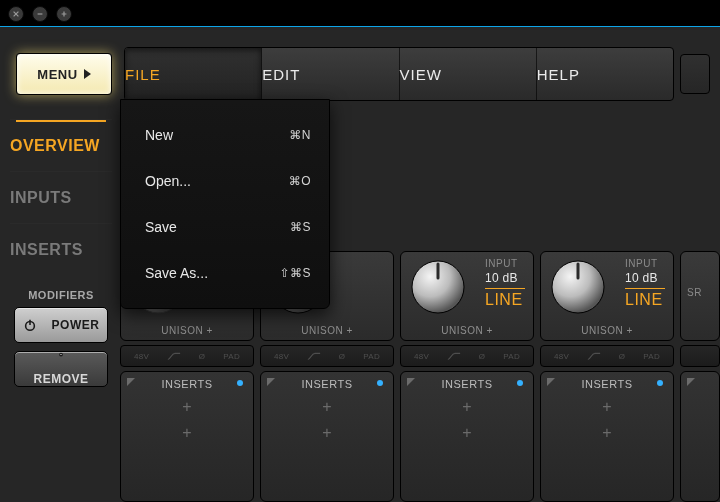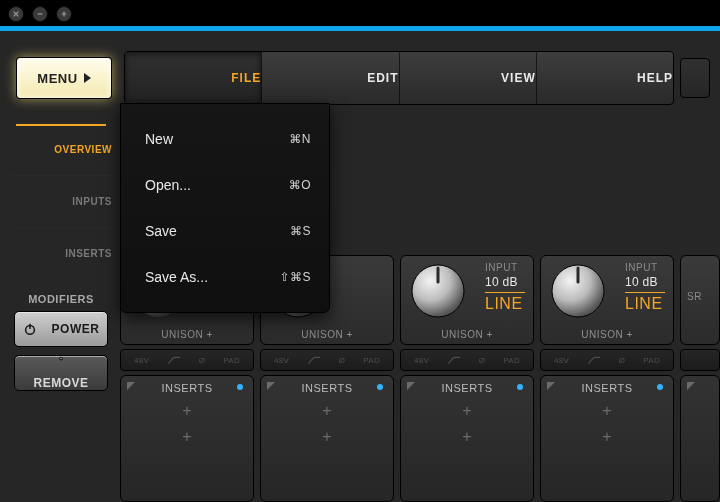--- a/index.html
+++ b/index.html
@@ -12,44 +12,44 @@
     --text:#c9c9c9;
     --text-dim:#7a7a7a;
     --orange:#f5a623;
     --blue:#34b1ff;
   }
   
   .win-btns{ position:absolute; top:6px; left:8px; display:flex; gap:8px; }
   .win-btn{ width:16px; height:16px; border-radius:50%; background:#3a3a3a; border:1px solid #0a0a0a; display:flex; align-items:center; justify-content:center; color:#aaa; font-size:11px; line-height:1; }
   .win-btn svg{ width:8px; height:8px; }
 
-  .app{ position:absolute; top:26px; left:0; right:0; bottom:0; background:#262626; border-top:5px solid #0ea5e9; }
+  .app{ position:absolute; top:26px; left:0; right:0; bottom:0; background:#262626; border-top:1px solid #0ea5e9; }
 
   
   .topbar{ position:absolute; top:20px; left:10px; right:10px; height:54px; display:flex; align-items:center; }
   .menu-btn{
     width:96px; height:42px; margin-left:6px; border-radius:4px;
     background:linear-gradient(#fffdec,#f4e9b0);
     border:1px solid #000; box-shadow:0 0 12px rgba(255,230,120,.6), inset 0 0 6px rgba(255,255,255,.9);
     display:flex; align-items:center; justify-content:center; gap:6px;
     font-weight:700; font-size:13px; letter-spacing:.5px; color:#222;
   }
   .menu-btn .tri{ width:0;height:0;border-top:5px solid transparent;border-bottom:5px solid transparent;border-left:7px solid #222;}
   .tabs{ flex:1; height:54px; margin-left:12px; border:1px solid #000; border-radius:4px;
     background:linear-gradient(#3d3d3d,#2a2a2a); display:flex; align-items:stretch; overflow:hidden;}
-  .tab{ flex:1; display:flex; align-items:center; justify-content:flex-end; color:#eaeaea; font-weight:700; letter-spacing:1px; font-size:12px; border-right:1px solid rgba(0,0,0,.6); }
+  .tab{ flex:1; display:flex; align-items:center; justify-content:flex-start; color:#eaeaea; font-weight:400; letter-spacing:1px; font-size:15px; border-right:1px solid rgba(0,0,0,.6); }
   .tab:last-child{ border-right:none; }
   .tab.active{ color:var(--orange); background:linear-gradient(#303030,#232323); box-shadow: inset 0 2px 6px rgba(0,0,0,.6);}
   .indicator{ width:30px; height:40px; margin-left:6px; border:1px solid #000; border-radius:4px;
     background:linear-gradient(#303030,#262626); }
 
   
   .sidebar{ position:absolute; top:92px; left:10px; width:102px; bottom:0; }
-  .side-item{ height:52px; display:flex; align-items:center; justify-content:flex-end;
-    font-size:10px; font-weight:700; letter-spacing:.5px; color:var(--text-dim); border-top:1px solid rgba(255,255,255,.02);}
+  .side-item{ height:52px; display:flex; align-items:center; justify-content:flex-start;
+    font-size:16px; font-weight:700; letter-spacing:.5px; color:var(--text-dim); border-top:1px solid rgba(255,255,255,.02);}
   .side-item.active{ color:var(--orange); position:relative;}
   .side-item.active::before{ content:""; position:absolute; top:0; left:6px; right:6px; height:2px; background:var(--orange);}
   .mod-header{ margin-top:8px; height:24px; display:flex;align-items:center;justify-content:center;font-size:11px;letter-spacing:.5px;color:#a8a8a8; font-weight:600;}
   .mod-row{ padding:0 4px; margin-bottom:8px;}
   .mod-btn{ height:36px; border-radius:5px; border:1px solid #000;
     background:linear-gradient(#cfcfcf,#9a9a9a); display:flex; align-items:center; justify-content:center; gap:15px;
     font-weight:700; font-size:12px; letter-spacing:.5px; color:#1a1a1a; box-shadow:inset 0 1px 0 rgba(255,255,255,.5);}
   .mod-btn.dark{ background:linear-gradient(#5a5a5a,#3a3a3a); color:#d8d8d8;flex-direction:column;}
   .mod-btn svg{ width:14px; height:14px; }
 

